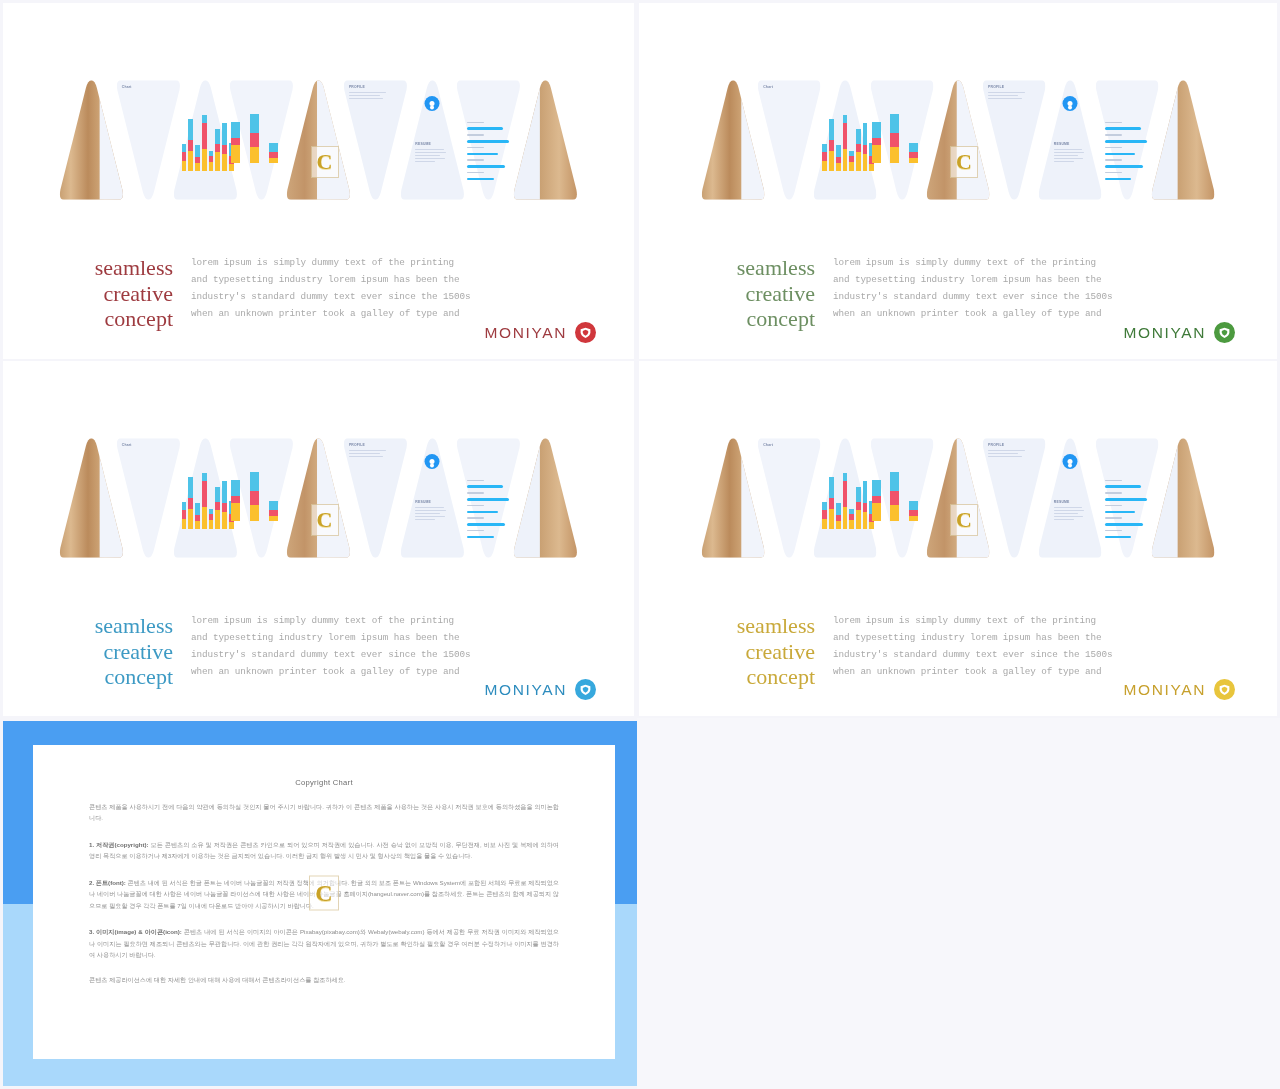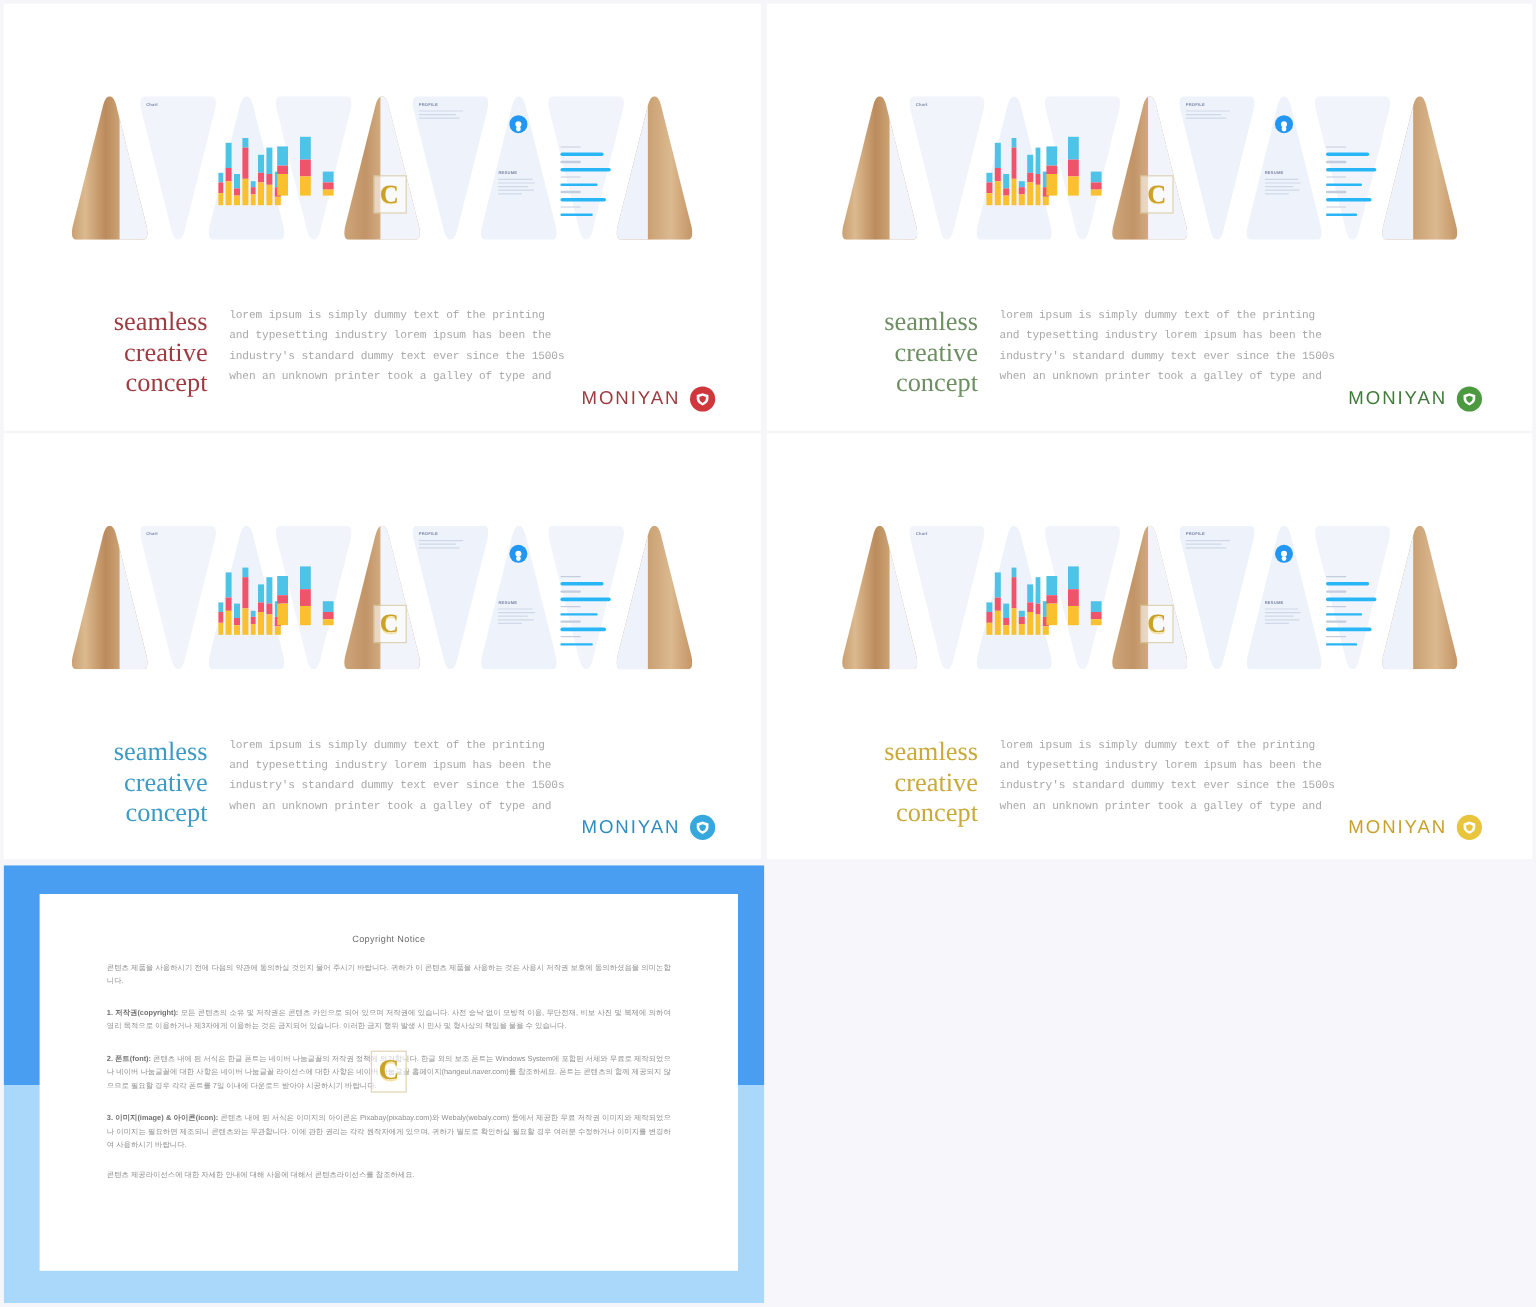--- a/index.html
+++ b/index.html
@@ -1035,21 +1035,21 @@
             <path d="M12 7 L17 9 V12 Q17 15.5 12 18 Q7 15.5 7 12 V9 Z" fill="#e8c53c"></path>
           </svg>
       </div>
     </div>
   </div>
 
   <div class="copyright-card">
     <div class="frame-outer"></div>
     <div class="frame-inner"></div>
     <div class="doc">
-      <div class="doc-sub">Copyright Notice</div>
+      <div class="doc-sub">Copyright Chart</div>
 
       <div class="doc-p">콘텐츠 제품을 사용하시기 전에 다음의 약관에 동의하실 것인지 물어 주시기 바랍니다. 귀하가 이 콘텐츠 제품을 사용하는 것은 사용시 저작권 보호에 동의하셨음을 의미논합니다.</div>
 
       <div class="doc-p num">
         <b>1. 저작권(copyright):</b><span> 모든 콘텐츠의 소유 및 저작권은 콘텐츠 카인으로 되어 있으며 저작권에 있습니다. 사전 승낙 없이 모방적 이용, 무단전재, 비보 사진 및 복제에 의하여 영리 목적으로 이용하거나 제3자에게 이용하는 것은 금지되어 있습니다. 이러한 금지 행위 발생 시 민사 및 형사상의 책임을 물을 수 있습니다.</span>
       </div>
       <div class="doc-p num">
         <b>2. 폰트(font):</b><span> 콘텐츠 내에 된 서식은 한글 폰트는 네이버 나눔글꼴의 저작권 정책에 의거합니다. 한글 외의 보조 폰트는 Windows System에 포함된 서체와 무료로 제작되었으나 네이버 나눔글꼴에 대한 사항은 네이버 나눔글꼴 라이선스에 대한 사항은 네이버 나눔글꼴 홈페이지(hangeul.naver.com)를 참조하세요. 폰트는 콘텐츠의 함께 제공되지 않으므로 필요할 경우 각각 폰트를 7일 이내에 다운로드 받아야 시공하시기 바랍니다.</span>
       </div>
       <div class="doc-p num">

